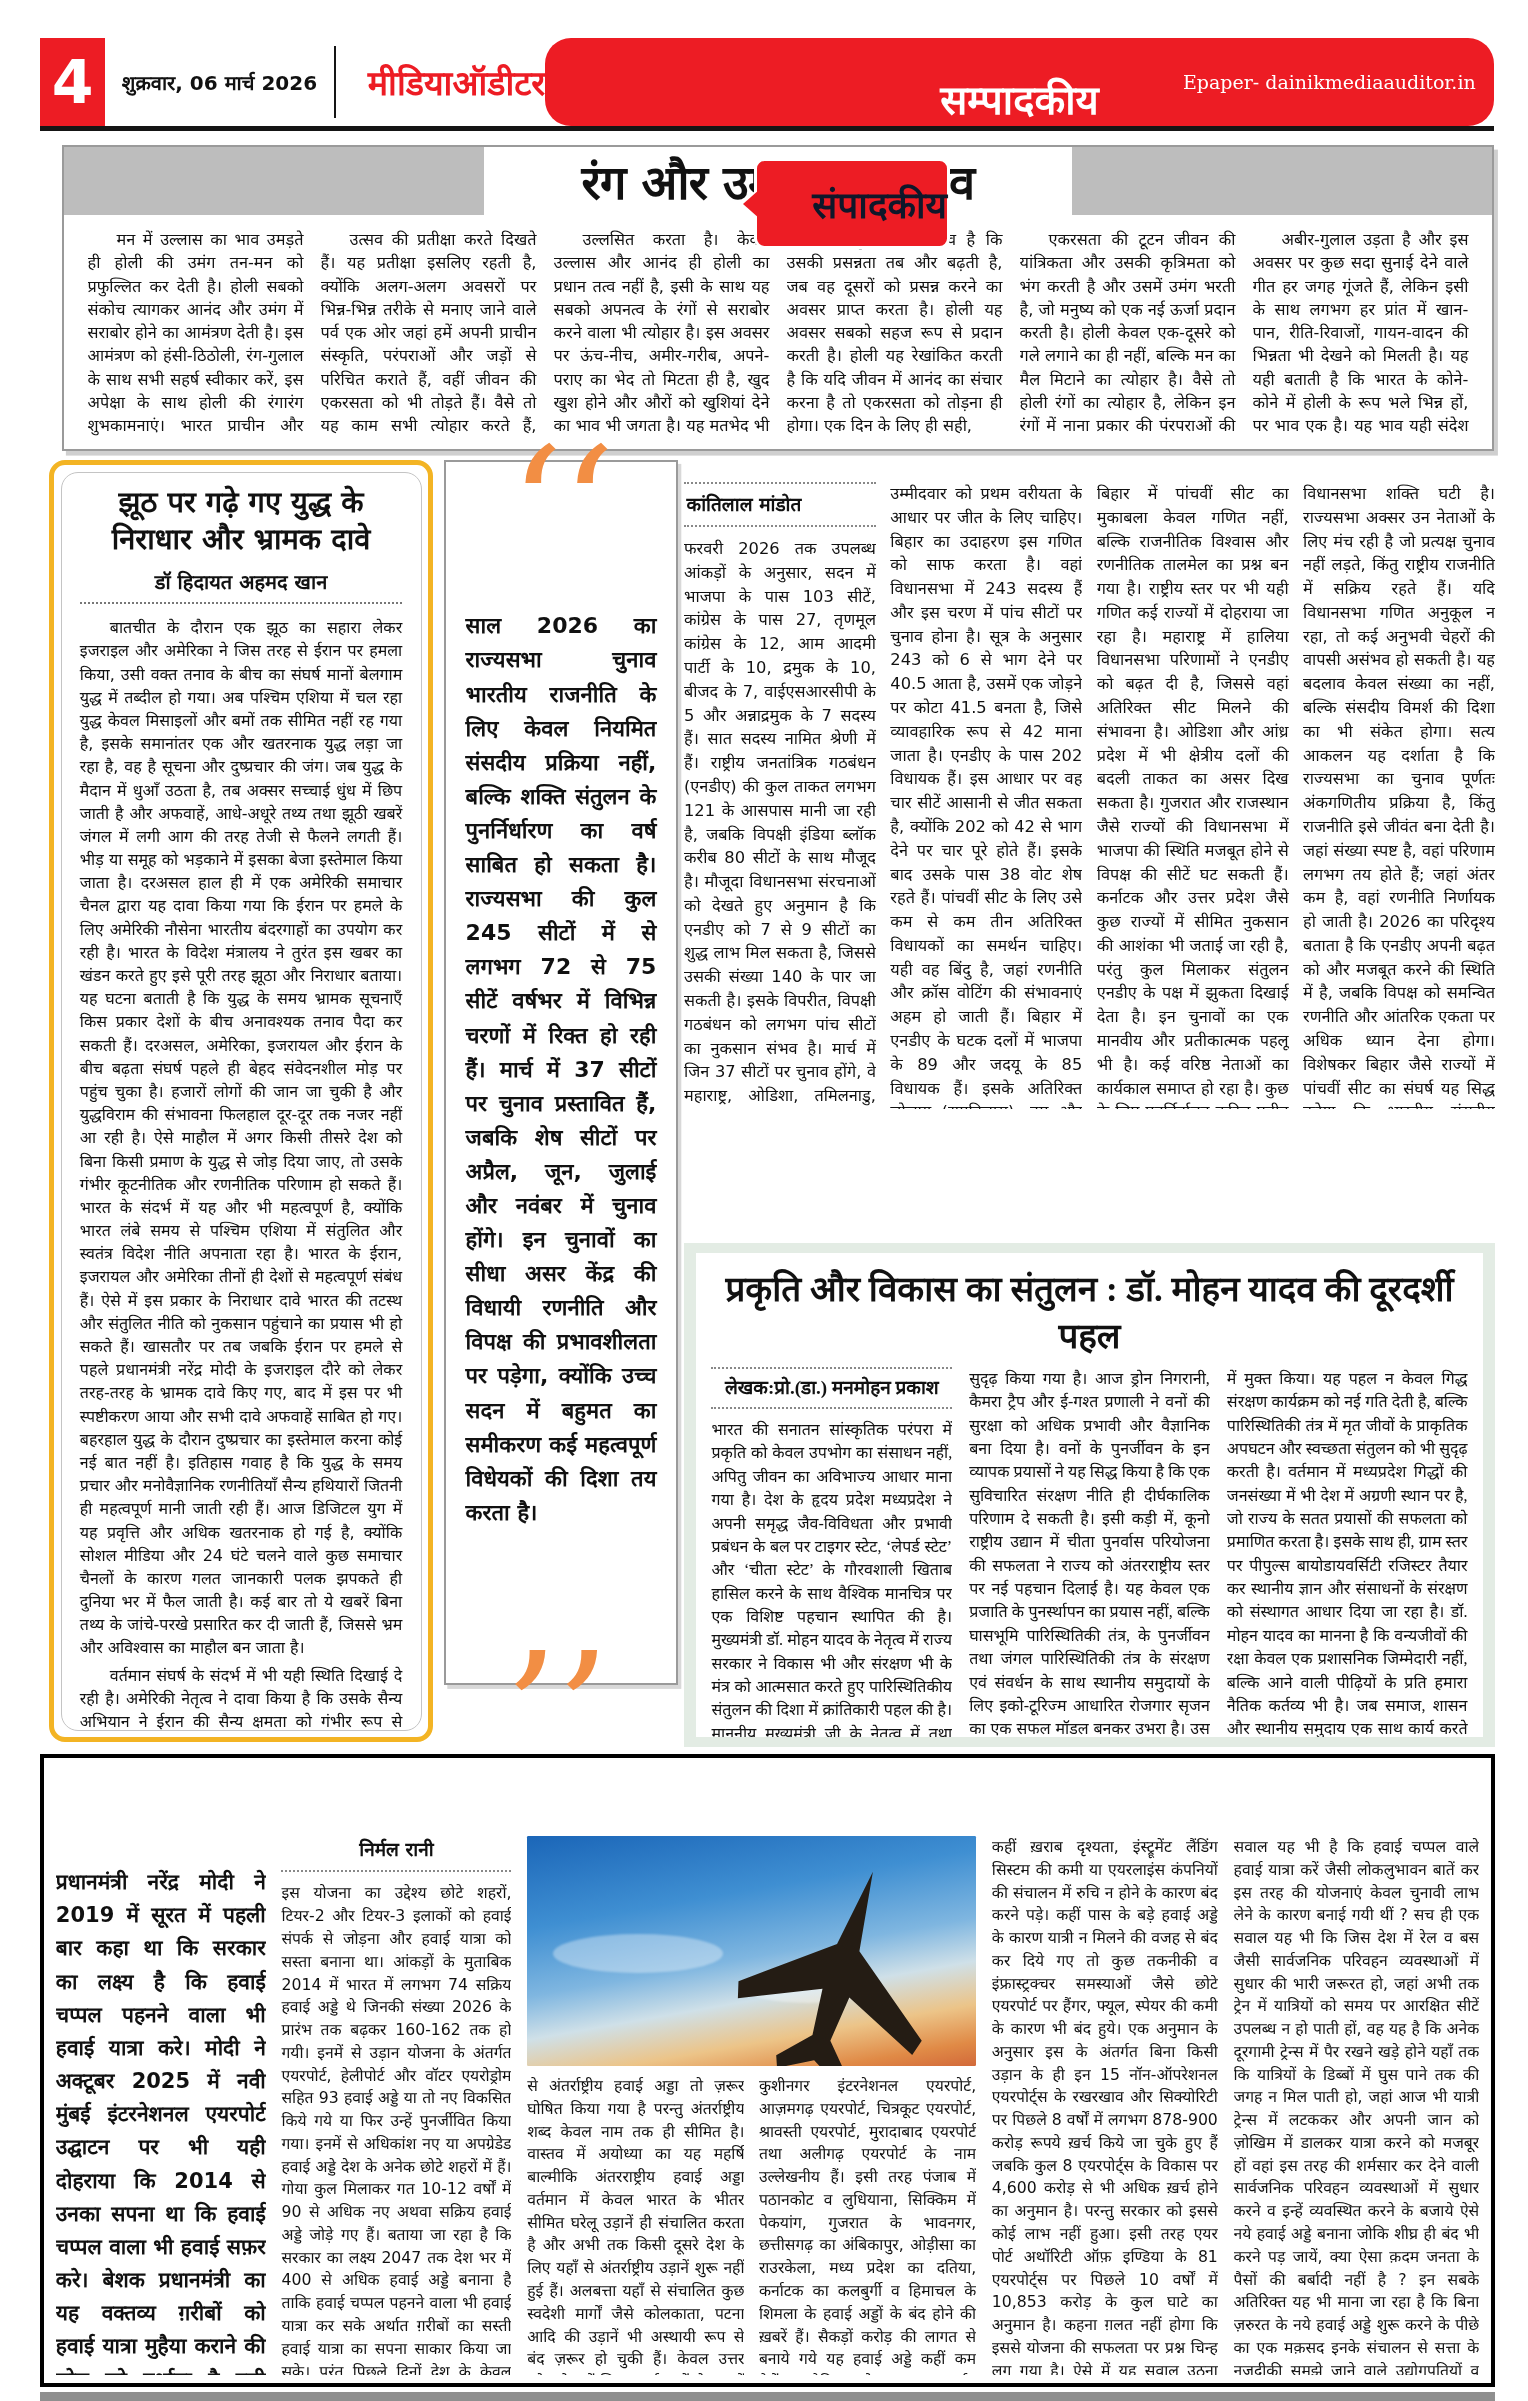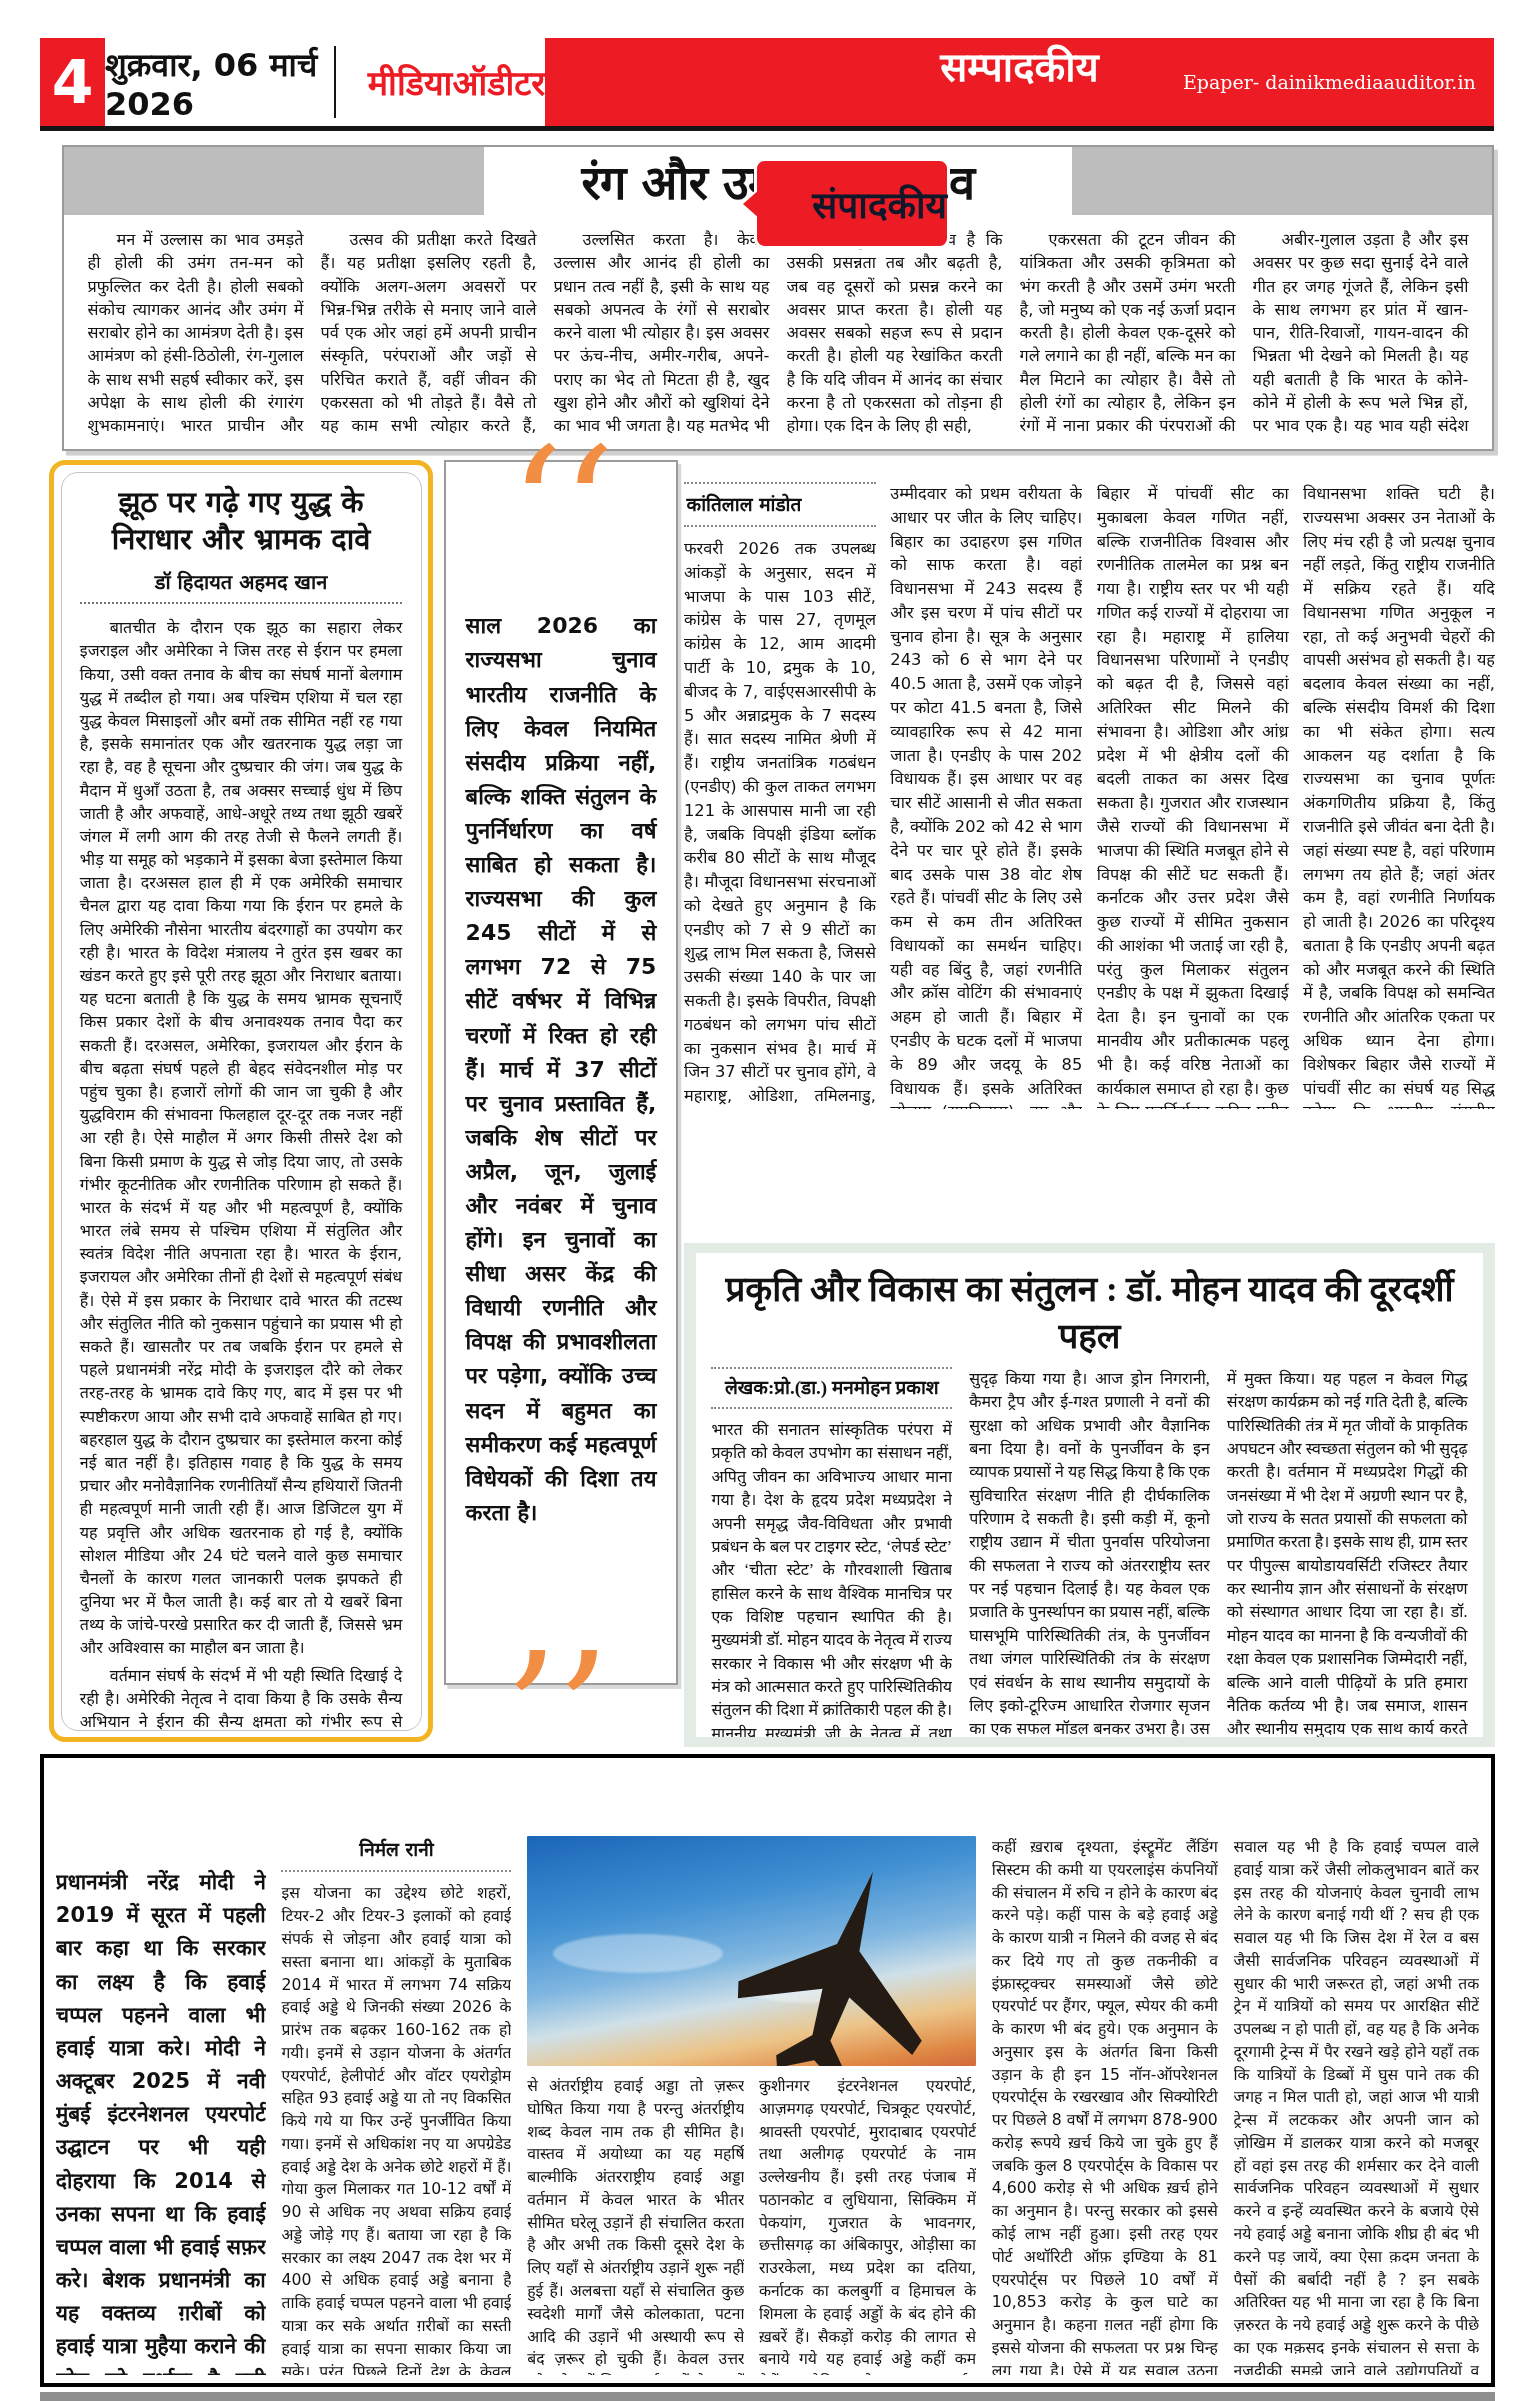--- a/index.html
+++ b/index.html
@@ -4,24 +4,24 @@
 <style>
   * { margin:0; padding:0; box-sizing:border-box; }
   html,body { background:#ffffff; }
   .page {
     position:relative; width:1528px; height:2401px; background:#ffffff;
     font-family:"DejaVu Sans", "Liberation Sans", sans-serif; color:#111; overflow:hidden;
   }
   
   .header { position:absolute; left:40px; top:38px; width:1454px; height:93px; display:flex; align-items:stretch; border-bottom:5.2px solid #151515; background:#fff; }
   .pgnum { width:65px; background:var(--red); color:#fff; font-size:60px; font-weight:bold; display:flex; align-items:center; justify-content:center; }
-  .hdate { width:229px; display:flex; align-items:center; justify-content:center; font-size:32px; font-weight:bold; }
+  .hdate { width:229px; display:flex; align-items:center; justify-content:center; font-size:20px; font-weight:bold; }
   .hline { width:2px; background:#151515; margin:7.8px 0; }
   .masthead { width:209px; display:flex; align-items:center; justify-content:center; font-size:34px; font-weight:bold; color:var(--red);padding-left:32px; }
-  .band { flex:1; background:var(--red); color:#fff; position:relative; display:flex; align-items:flex-start; justify-content:center; }
+  .band { flex:1; background:var(--red); color:#fff; position:relative; display:flex; align-items:flex-end; justify-content:center;border-radius:26px; }
   .band .sect { font-size:40px; font-weight:bold; }
   .band .epaper { position:absolute; right:18.3px; top:50%; transform:translateY(-50%); font-size:19px; font-family:"DejaVu Serif","Liberation Serif",serif; }
   
   .lead { position:absolute; left:62px; top:145px; width:1432px; height:306px; border:2px solid #9a9a9a; box-shadow:3.9px 4.6px 0 #cfcfcf; background:#fff; }
   .lead-titlebar { height:68px; background:var(--gray); display:flex; align-items:center; justify-content:center; }
   .lead-title { background:#fff; height:100%; display:flex; align-items:center; padding:0 98px; font-size:47px; font-weight:bold; letter-spacing:-0.7px; }
   .lead-body { display:flex; gap:17px; padding:13px 23.5px 9.1px; height:230px; overflow:hidden; }
   .lead-body .col { flex:1; font-size:16.3px; line-height:1.43; text-align:justify; text-indent:29px; overflow:hidden; }
   .edit-badge { position:absolute; left:754px; top:158px; width:196px; height:91px; background:var(--red); border-radius:10.4px; border:3.9px solid #fff; display:flex; align-items:center; justify-content:flex-end; color:#0f172a; font-size:37px; font-weight:bold; z-index:3; }
   .edit-badge::before { content:""; position:absolute; left:-29px; top:50%; transform:translateY(-50%); border:15.7px solid transparent; border-right:17px solid var(--red); }

